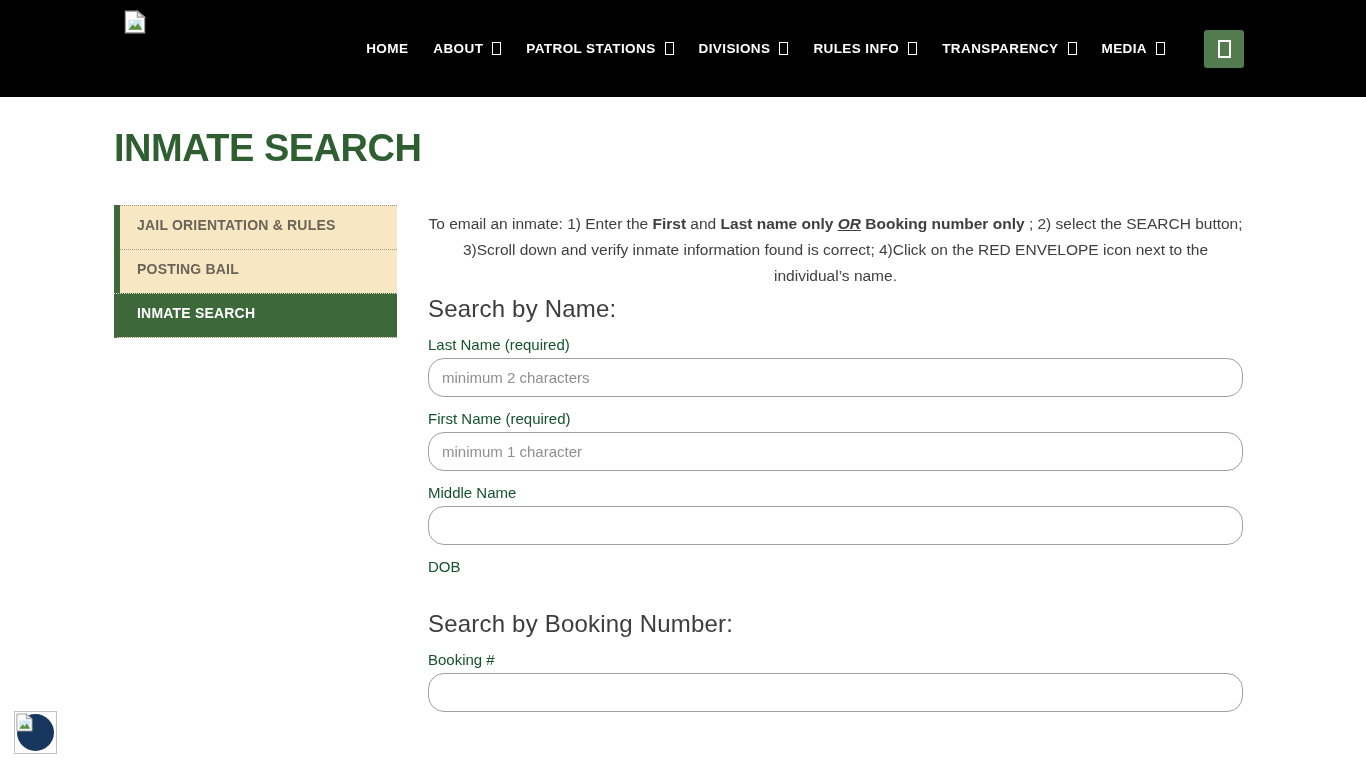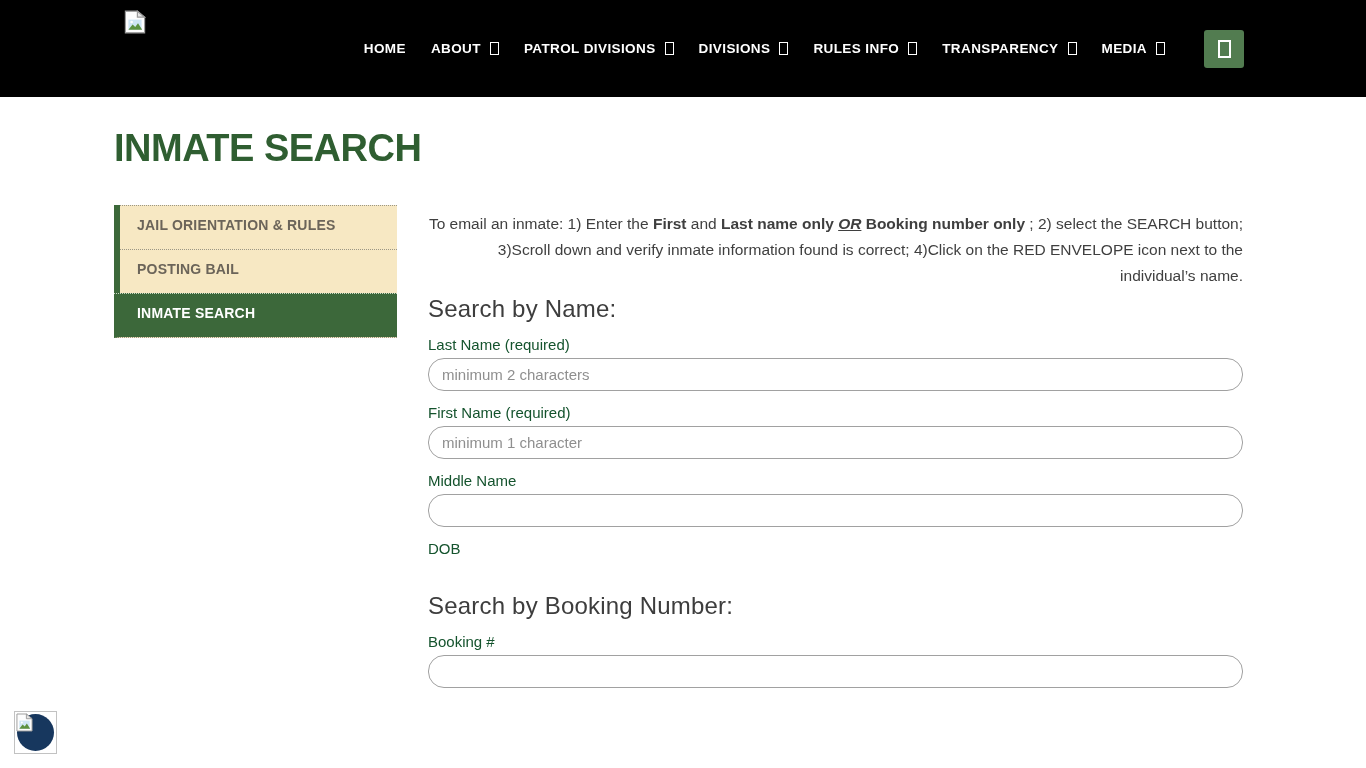--- a/index.html
+++ b/index.html
@@ -54,35 +54,35 @@
     cursor:pointer; line-height:17px;
   }
   .side-item.active {
     background:#3c683a; color:#fff; margin-left:-6px; padding-left:23px;
     border-top:1px dotted #cdd8c6;
   }
 
   
   .main-col { width:815px; color:#3f3f3f; }
   .instructions {
-    padding-top:6px; text-align:right; font-size:15.5px; line-height:26px;
+    padding-top:6px; text-align:center; font-size:15.5px; line-height:26px;
     color:#3f3f3f;
   }
   .instructions b { font-weight:bold; }
   .or-em { font-weight:bold; font-style:italic; text-decoration:underline; }
   .section-heading {
     margin-top:6px; font-size:24px; font-weight:400; color:#3d3d3d;
     letter-spacing:.2px;
   }
   .field-group { margin-top:13px; }
   .field-label {
     display:block; font-size:15px; color:#14532d; margin-bottom:5px;
   }
   .text-input {
-    width:815px; height:33px; border:1px solid #a1a1a1; border-radius:16px;
+    width:815px; height:39px; border:1px solid #a1a1a1; border-radius:16px;
     padding:0 13px; font-size:15px; color:#3f3f3f; background:#fff; outline:none;
     font-family:"Liberation Sans", sans-serif;
   }
   .text-input::placeholder { color:#8f8f8f; opacity:1; }
   .booking-heading { margin-top:35px; }
 
   
   .a11y-box {
     position:fixed; left:14px; bottom:14px; width:43px; height:43px;
     background:#fff; border:1px solid #c2c2c2; cursor:pointer;
@@ -109,21 +109,21 @@
 
   <nav class="nav">
     <div class="nav-item">
       <span>HOME</span>
     </div>
     <div class="nav-item">
       <span>ABOUT</span>
       <span class="tofu"></span>
     </div>
     <div class="nav-item">
-      <span>PATROL DIVISIONS</span>
+      <span>PATROL STATIONS</span>
       <span class="tofu"></span>
     </div>
     <div class="nav-item">
       <span>DIVISIONS</span>
       <span class="tofu"></span>
     </div>
     <div class="nav-item">
       <span>RULES INFO</span>
       <span class="tofu"></span>
     </div>

